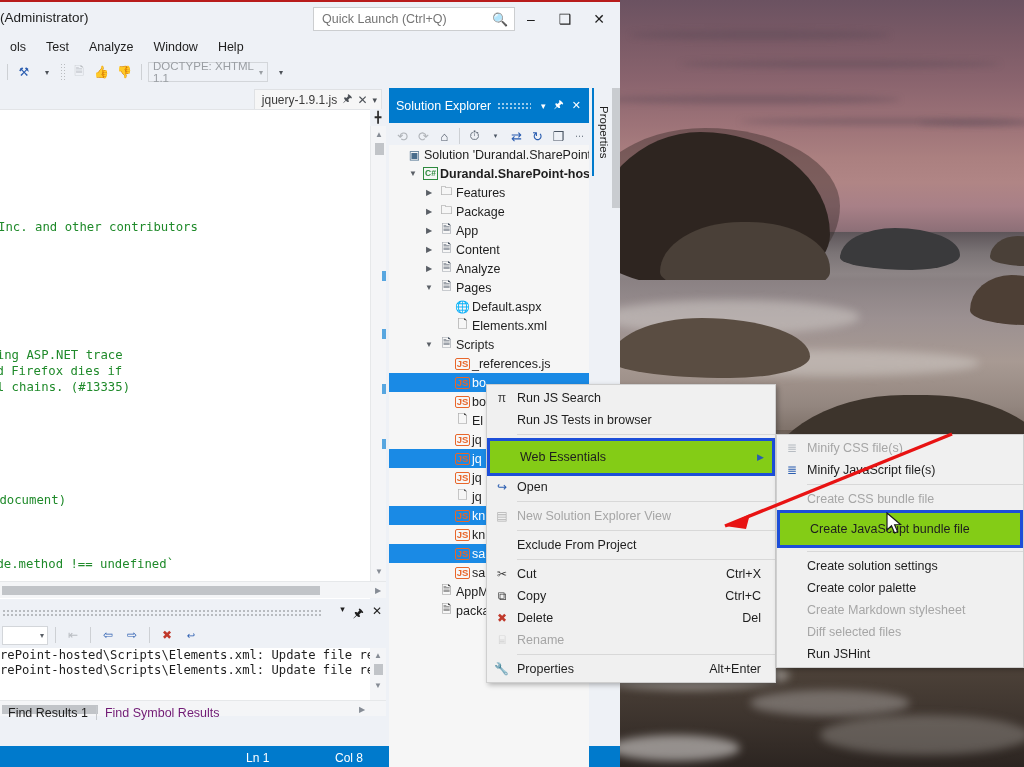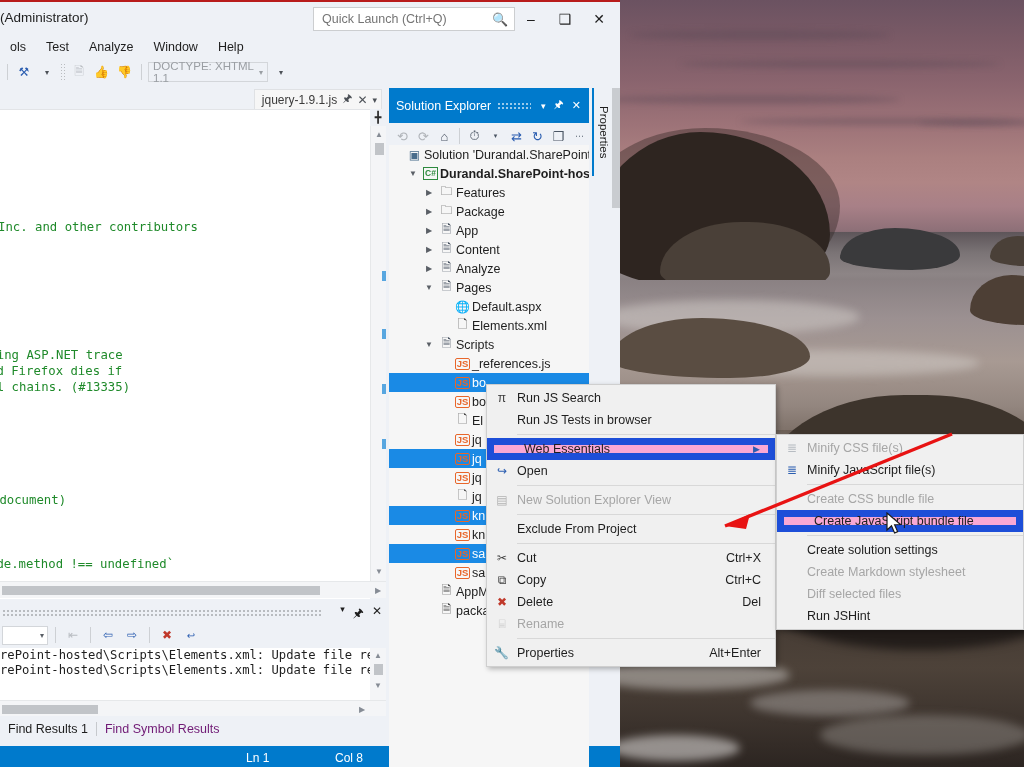--- a/index.html
+++ b/index.html
@@ -200,21 +200,21 @@
   }
   .fp-vscroll {
     position: absolute; left: 370px; top: 46px; width: 16px; height: 52px;
     background: #f4f5f7;
   }
   .fp-hscroll {
     position: absolute; left: 0; top: 98px; width: 386px; height: 16px;
     background: #f4f5f7; border-top: 1px solid #e6e8ea;
   }
   .fp-tabs {
-    position: absolute; left: 0; top: 116px; width: 386px; height: 22px;
+    position: absolute; left: 0; top: 100px; width: 386px; height: 22px;
     display: flex; align-items: center; gap: 0;
   }
   .fp-tab {
     font-size: 12.5px; padding: 0 8px; color: #701a75;
   }
   .fp-tab.active { color: #1e1e1e; }
   .fp-tabsep { width: 1px; height: 14px; background: #c6c9cd; }
 
   
   .statusbar {
@@ -290,21 +290,21 @@
   .ctxmenu {
     position: absolute; left: 486px; top: 384px; width: 290px;
     background: #f0f0f0; border: 1px solid #cfcfcf;
     box-shadow: 2px 2px 5px rgba(0,0,0,0.28);
     padding: 2px 0;
   }
   .mi {
     height: 22px; display: flex; align-items: center; position: relative;
     font-size: 12.5px; color: #1e1e1e;
   }
-  .mi.hover { background: #f9a8d4; border: 7px solid #1d4ed8; height: 22px; }
+  .mi.hover { background: #84cc16; border: 3px solid #1d4ed8; height: 38px; }
   .mi.disabled { color: #a6a6a6; }
   .mi-ico {
     width: 30px; text-align: center; font-size: 12px; color: #3b5a8f; flex: none;
   }
   .mi-label { flex: 1; }
   .mi-key { color: #1e1e1e; padding-right: 14px; font-size: 12.5px; }
   .mi-arrow { position: absolute; right: 8px; font-size: 9px; color: #2a5db0; }
   .mi-sep { height: 1px; background: #d8d8d8; margin: 3px 0 3px 30px; }
 
   .submenu {
@@ -821,20 +821,24 @@
       </div>
       <div class="mi hover">
         <span class="mi-ico"></span>
         <span class="mi-label">Create JavaScript bundle file</span>
       </div>
       <div class="mi-sep"></div>
       <div class="mi">
         <span class="mi-ico"></span>
         <span class="mi-label">Create solution settings</span>
       </div>
+      <div class="mi">
+        <span class="mi-ico"></span>
+        <span class="mi-label">Create color palette</span>
+      </div>
       <div class="mi disabled">
         <span class="mi-ico"></span>
         <span class="mi-label">Create Markdown stylesheet</span>
       </div>
       <div class="mi disabled">
         <span class="mi-ico"></span>
         <span class="mi-label">Diff selected files</span>
       </div>
       <div class="mi">
         <span class="mi-ico"></span>

